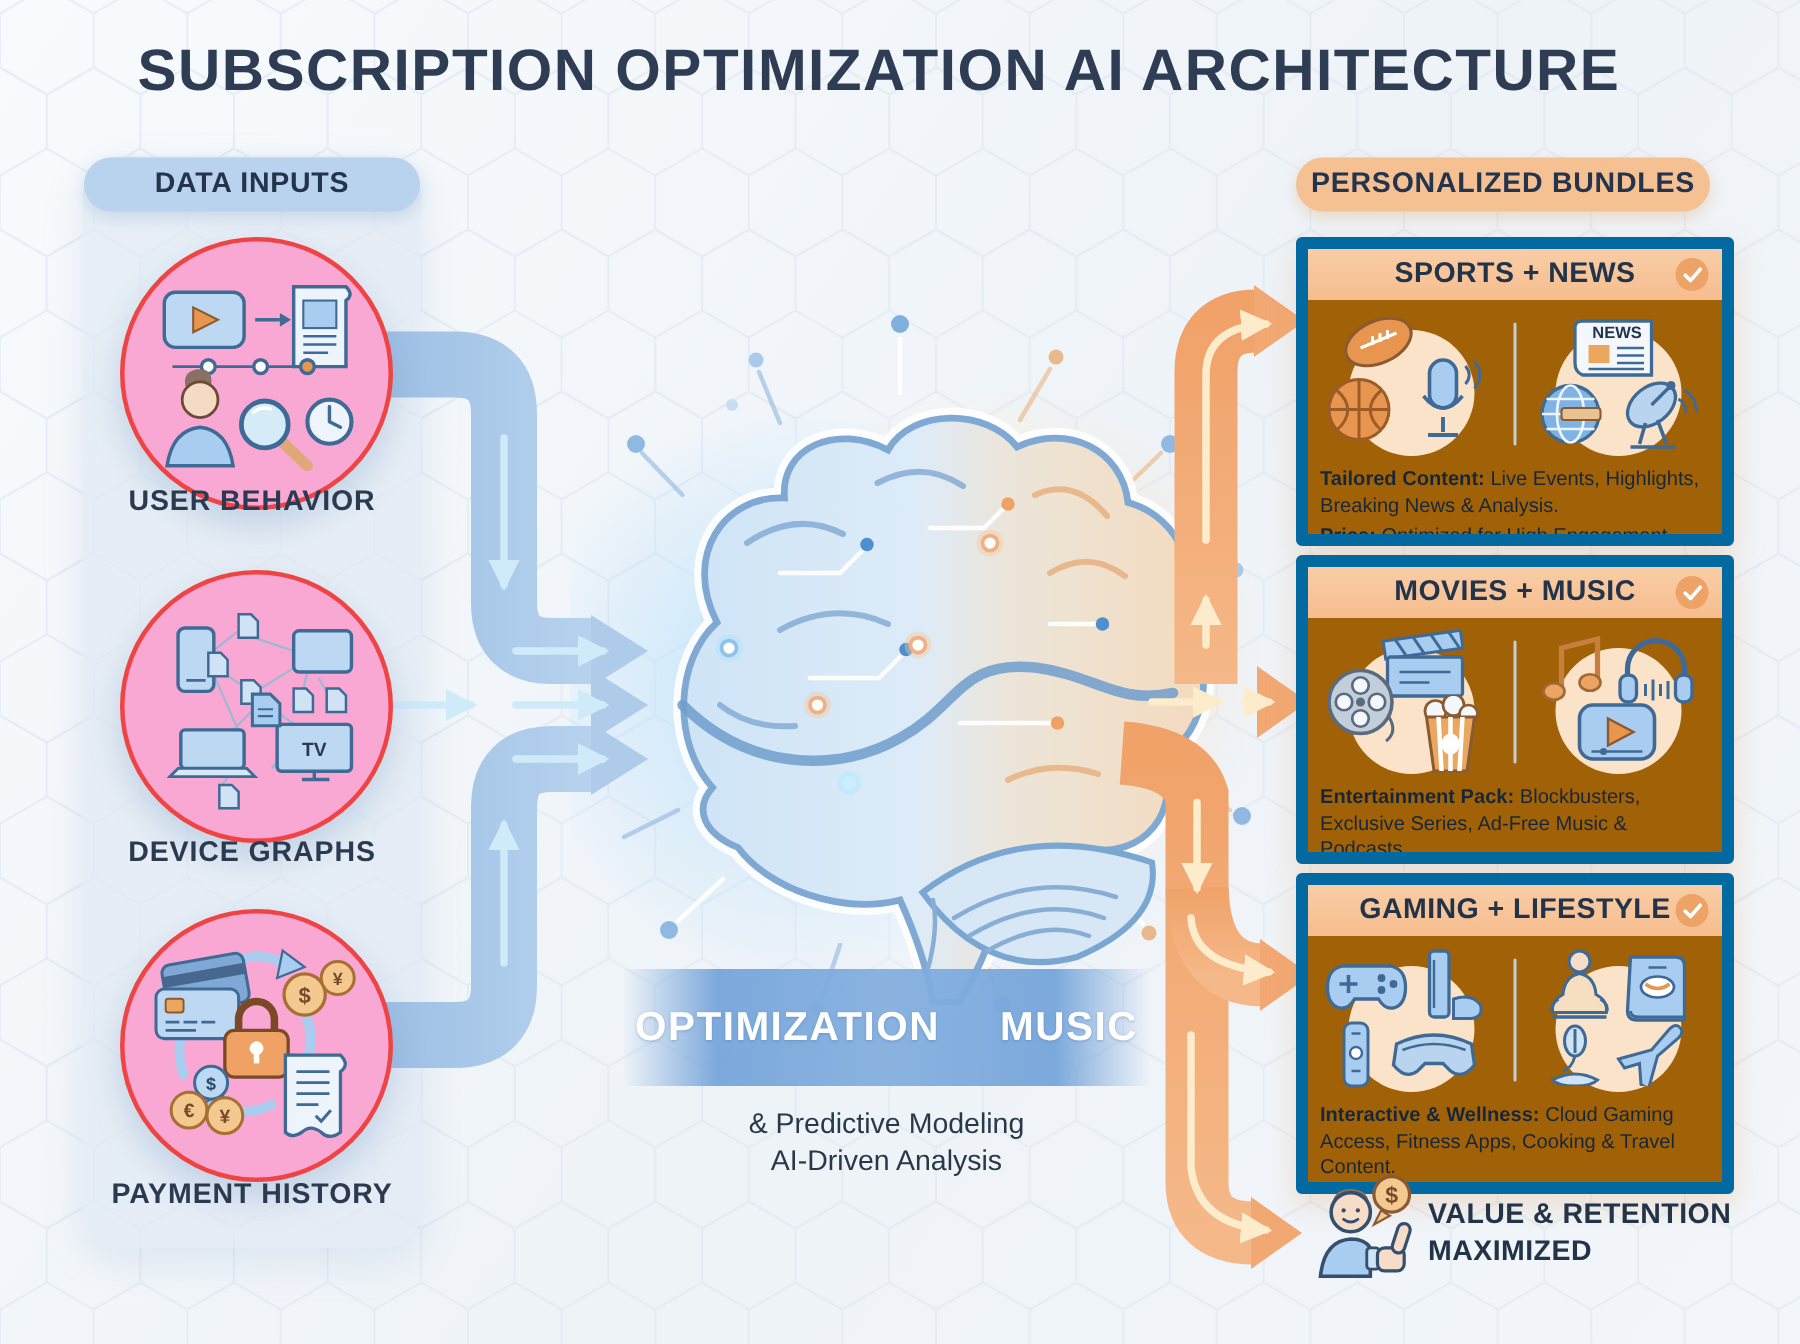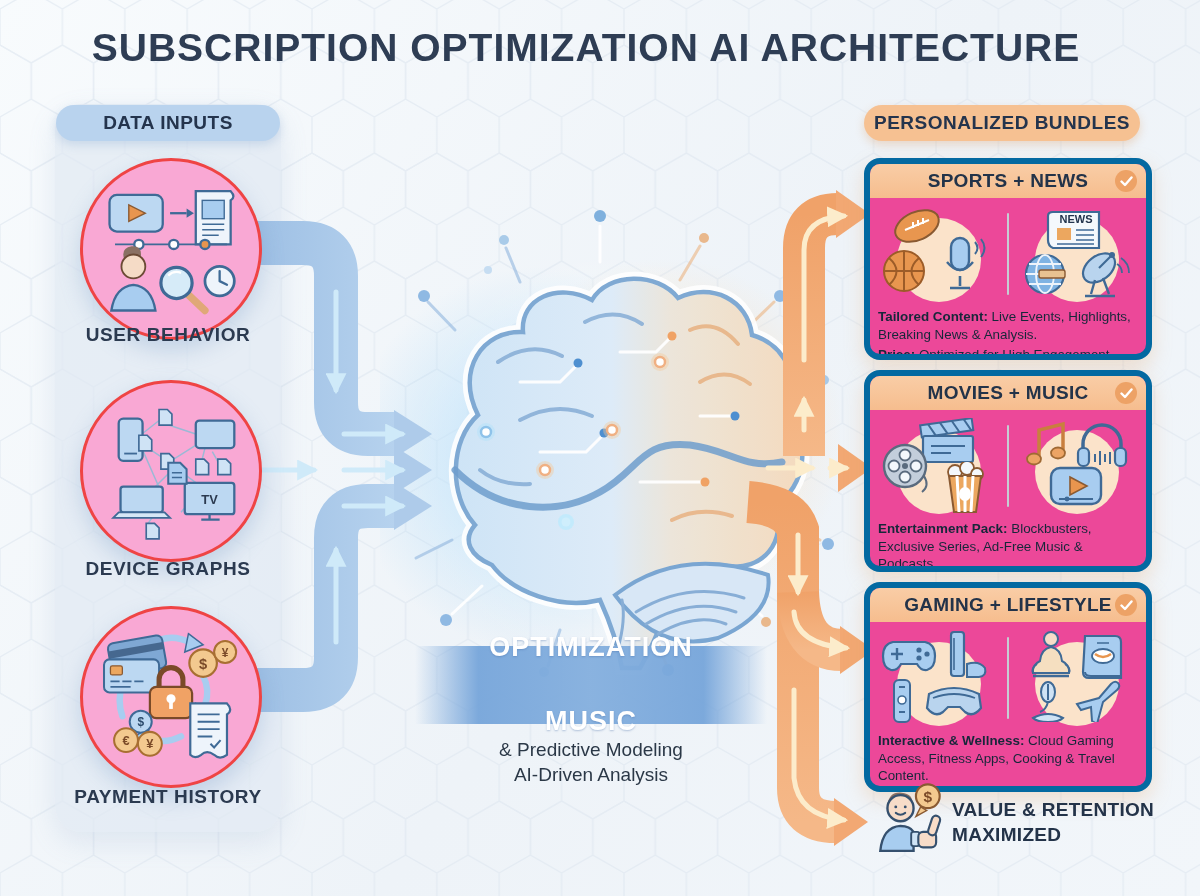--- a/index.html
+++ b/index.html
@@ -8,25 +8,25 @@
   
   .title{left:0;top:26px;width:1172px;text-align:center;font-size:39px;font-weight:600;letter-spacing:1px;color:#2e3d54;z-index:4;}
   
   .left-panel{left:55px;top:104px;width:226px;height:728px;background:rgba(224,233,242,.72);border-radius:26px;box-shadow:0 10px 28px rgba(120,150,190,.16);z-index:1;}
   .pill{height:36px;border-radius:19px;display:flex;align-items:center;justify-content:center;font-size:19px;font-weight:700;color:#24344d;letter-spacing:.5px;z-index:4;}
   .pill-blue{left:56px;top:105px;width:224px;background:#b9d3ee;box-shadow:0 4px 10px rgba(110,150,200,.25);}
   .pill-orange{left:864px;top:105px;width:276px;background:#f6c192;box-shadow:0 4px 10px rgba(220,150,90,.3);}
   .input-circle{width:176px;height:176px;border-radius:50%;background:#f9a8d4;border:3px solid #ef4444;box-shadow:0 10px 22px rgba(100,140,190,.28);z-index:3;display:flex;align-items:center;justify-content:center;}
   .input-label{width:280px;text-align:center;font-size:19px;font-weight:700;letter-spacing:.6px;color:#2b3a50;z-index:3;}
   
-  .engine-band{left:415px;top:646px;width:352px;height:78px;z-index:3;display:flex;flex-direction:column;align-items:center;justify-content:center;background:linear-gradient(90deg,rgba(118,165,218,0) 0%,rgba(118,165,218,.95) 18%,rgba(132,175,222,.95) 50%,rgba(118,165,218,.95) 82%,rgba(118,165,218,0) 100%);gap:40px;}
+  .engine-band{left:415px;top:646px;width:352px;height:78px;z-index:3;display:flex;align-items:center;justify-content:center;background:linear-gradient(90deg,rgba(118,165,218,0) 0%,rgba(118,165,218,.95) 18%,rgba(132,175,222,.95) 50%,rgba(118,165,218,.95) 82%,rgba(118,165,218,0) 100%);gap:40px;}
   .engine-band div{color:#ffffff;font-size:27px;font-weight:800;letter-spacing:1px;line-height:1.25;text-shadow:0 1px 2px rgba(60,100,160,.35);}
   .engine-sub{left:415px;top:738px;width:352px;text-align:center;font-size:19px;font-weight:500;color:#2b3847;line-height:1.3;z-index:3;}
   
-  .card{left:864px;width:276px;background:#ec4899;border:6px solid #0369a1;border-radius:16px;box-shadow:0 8px 20px rgba(225,160,100,.28);z-index:3;overflow:hidden;}
+  .card{left:864px;width:276px;background:#a16207;border:8px solid #0369a1;border-radius:4px;box-shadow:0 8px 20px rgba(225,160,100,.28);z-index:3;overflow:hidden;}
   .card-header{height:34px;background:linear-gradient(#f9cda6,#f6bd8e);display:flex;align-items:center;justify-content:center;position:relative;font-size:19px;font-weight:700;color:#233349;letter-spacing:.3px;}
   .badge{position:absolute;right:9px;top:6px;width:22px;height:22px;border-radius:50%;background:#eda266;display:flex;align-items:center;justify-content:center;}
   .icons-row{height:104px;display:flex;align-items:center;justify-content:center;gap:10px;padding-top:4px;}
   .icon-group{position:relative;width:116px;height:96px;}
   .icon-group .bgcirc{position:absolute;left:16px;top:12px;width:84px;height:84px;border-radius:50%;background:#fbe3ca;}
   .icon-group svg{position:absolute;}
   .divider{width:2px;height:82px;background:#c6cdd4;border-radius:1px;}
   .card-text{padding:2px 8px 8px;text-align:left;font-size:13.4px;line-height:1.32;color:#17273a;}
   .card-text p{margin:0 0 3px;}
   .card-text b{font-weight:700;}

